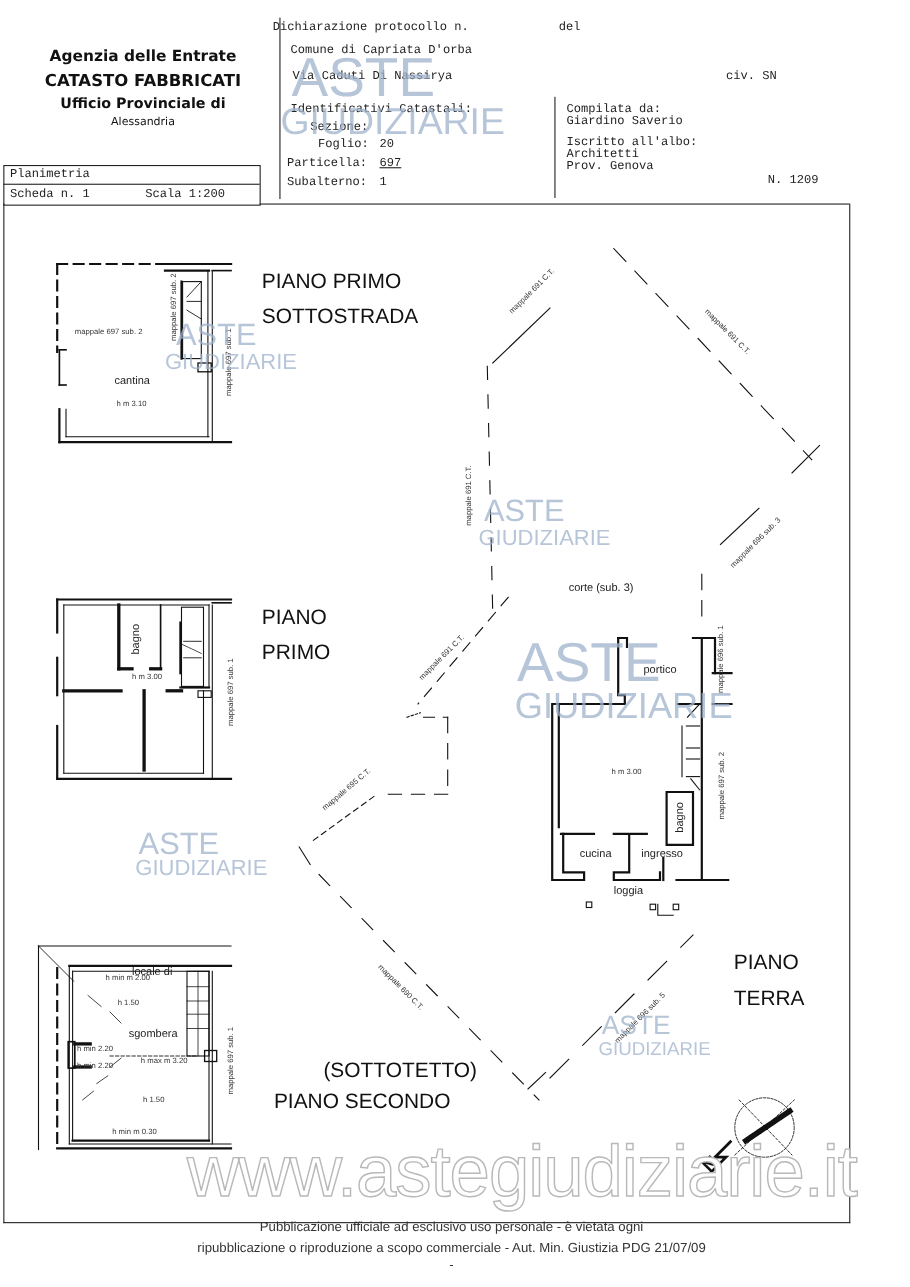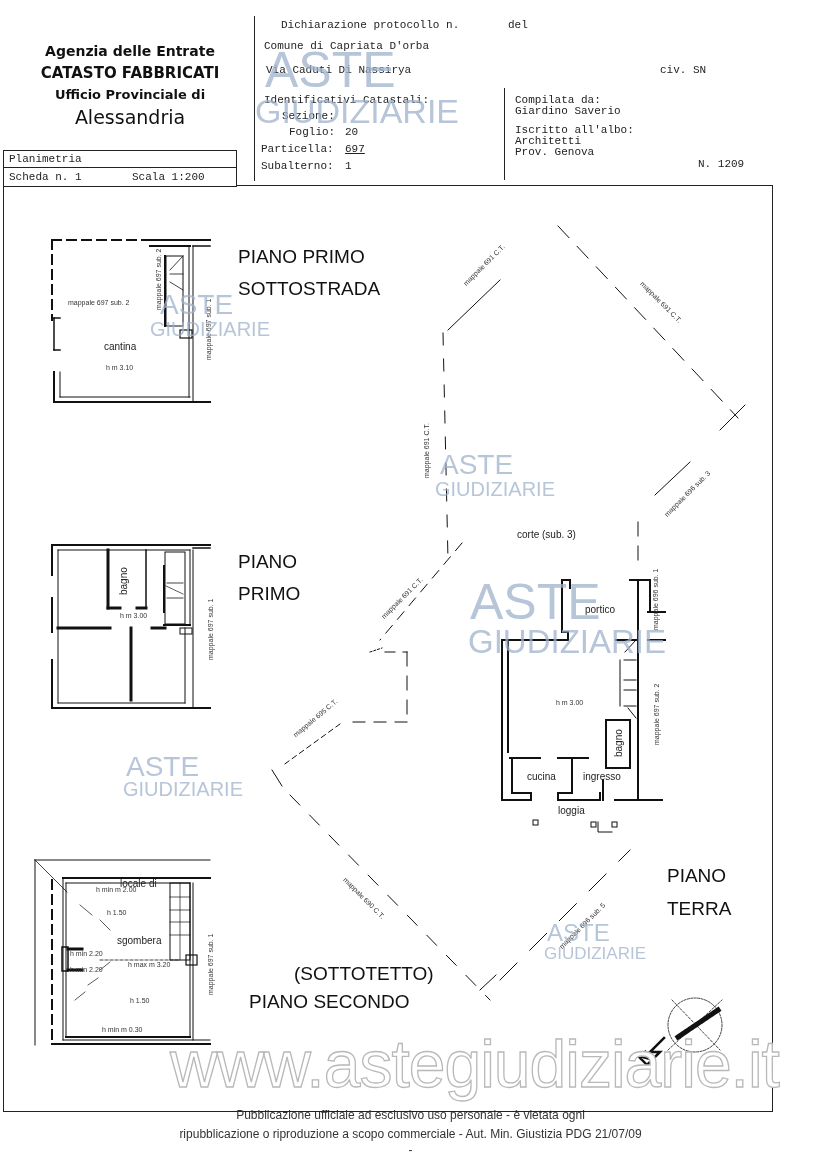--- a/index.html
+++ b/index.html
@@ -18,33 +18,33 @@
   .footer { position:absolute; left:0; width:827px; text-align:center; font-family:"Liberation Sans", sans-serif; font-size:12px; color:#333; }
   svg { position:absolute; left:0; top:0; }
 </style>
 </head>
 <body>
 
 <div>
   <div class="agency abs" style="left:20px; top:43px; width:220px; font-size:14px;">Agenzia delle Entrate</div>
   <div class="agency abs" style="left:20px; top:64px; width:220px; font-size:15px;">CATASTO FABBRICATI</div>
   <div class="agency abs" style="left:20px; top:87px; width:220px; font-size:13px;">Ufficio Provinciale di</div>
-  <div class="agency abs" style="left:20px; top:106px; width:220px; font-size:19px; font-weight:normal;">Alessandria</div>
+  <div class="agency abs" style="left:20px; top:106px; width:220px; font-size:10px; font-weight:normal;">Alessandria</div>
 
   <div class="hdr-box" style="left:3px; top:150px; width:232px; height:35px;"></div>
   <div class="hline" style="left:3px; top:167px; width:233px;"></div>
   <div class="mono abs" style="left:9px; top:153px;">Planimetria</div>
   <div class="mono abs" style="left:9px; top:171px;">Scheda n. 1</div>
   <div class="mono abs" style="left:132px; top:171px;">Scala 1:200</div>
 
   <div class="vline" style="left:254px; top:16px; height:165px;"></div>
   <div class="vline" style="left:504px; top:88px; height:92px;"></div>
   <div class="hline" style="left:236px; top:185px; width:536px;"></div>
 
-  <div class="mono abs" style="left:281px; top:19px;">Dichiarazione protocollo n.</div>
+  <div class="mono abs" style="left:248px; top:19px;">Dichiarazione protocollo n.</div>
   <div class="mono abs" style="left:508px; top:19px;">del</div>
   <div class="mono abs" style="left:264px; top:40px;">Comune di Capriata D'orba</div>
   <div class="mono abs" style="left:266px; top:64px;">Via Caduti Di Nassirya</div>
   <div class="mono abs" style="left:660px; top:64px;">civ. SN</div>
   <div class="mono abs" style="left:264px; top:94px;">Identificativi Catastali:</div>
   <div class="mono abs" style="left:282px; top:110px;">Sezione:</div>
   <div class="mono abs" style="left:289px; top:126px;">Foglio:</div>
   <div class="mono abs" style="left:345px; top:126px;">20</div>
   <div class="mono abs" style="left:261px; top:143px;">Particella:</div>
   <div class="mono abs" style="left:345px; top:143px;text-decoration:underline;">697</div>

